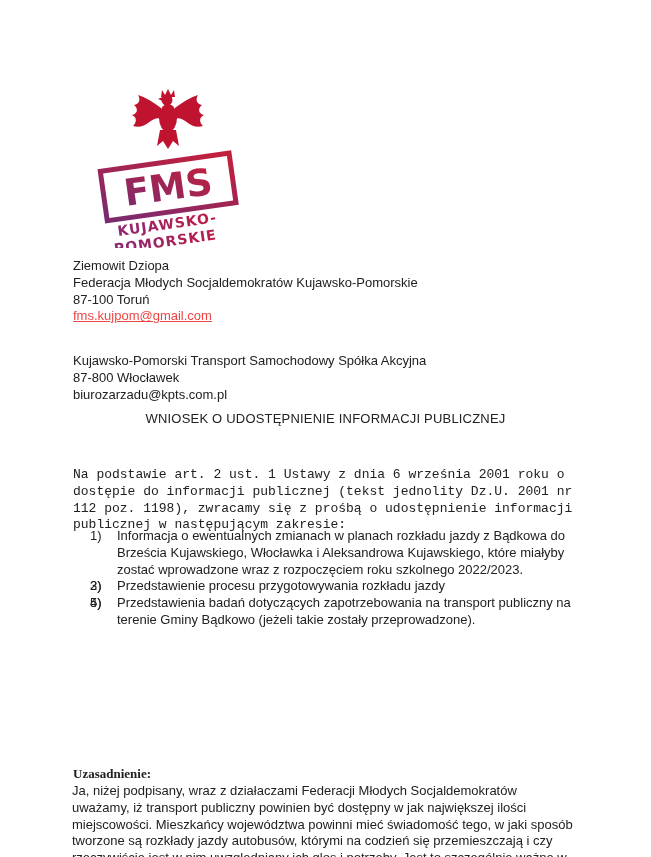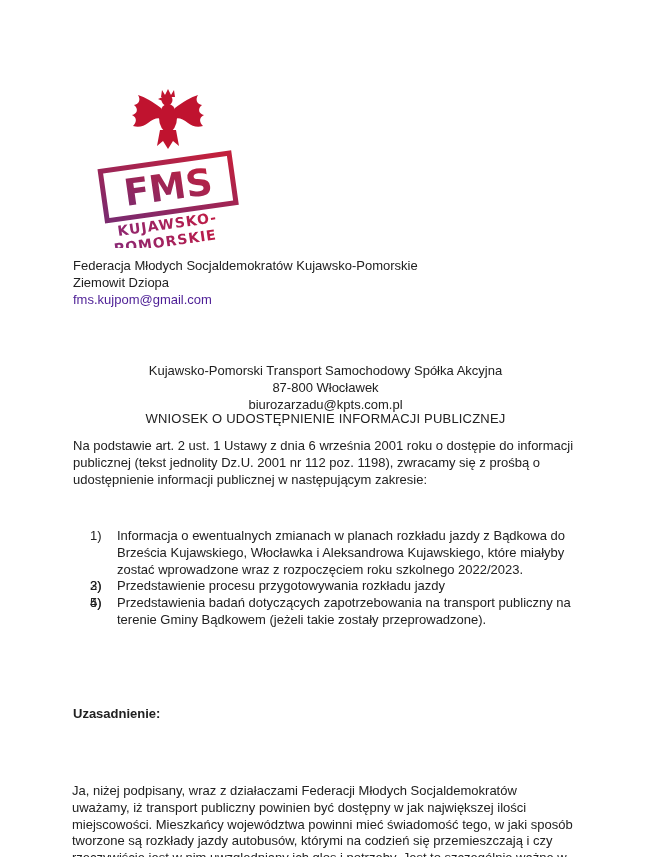--- a/index.html
+++ b/index.html
@@ -14,34 +14,35 @@
     font-size: 13px;
     line-height: 16.8px;
     color: #212121;
   }
   .abs { position: absolute; }
   .content-w { width: 505px; }
   .logo-svg { position: absolute; left: 93px; top: 88px; }
   .sender { left: 73px; top: 258px; }
   .sender div { white-space: nowrap; }
   .sender a {
-    color: #4c1d95;
+    color: #ef4444;
+    text-decoration: underline;
     cursor: pointer;
   }
-  .recipient { left: 73px; top: 363px; text-align: center; }
+  .recipient { left: 73px; top: 353px; text-align: left; }
   .doc-title {
     left: 73px; top: 411px;
     text-align: center;
     letter-spacing: 0.2px;
   }
-  .intro { left: 73px; top: 438px; }
+  .intro { left: 73px; top: 467px; font-family: Liberation Mono, monospace; }
   .req-list { left: 73px; top: 528px; }
   .list-row { position: relative; padding-left: 44px; }
   .list-num { position: absolute; left: 17px; top: 0; }
-  .just-heading { left: 73px; top: 706px; font-weight: bold; }
+  .just-heading { left: 73px; top: 766px; font-weight: bold; font-family: Liberation Serif, serif; }
   .just-body { left: 72px; top: 739px; margin-top: 44px; }
 </style>
 </head>
 <body>
 
 <div class="page">
 
   <svg class="logo-svg" width="150" height="160" viewBox="0 0 150 160">
     <defs>
       <linearGradient id="lgGrad" x1="0" y1="0.9" x2="1" y2="0.1">
@@ -69,22 +70,23 @@
       <text x="75" y="112" text-anchor="middle" font-size="37" font-weight="bold" font-family="DejaVu Sans, Liberation Sans, sans-serif" fill="url(#lgGrad)">FMS</text>
     </g>
 
     <g transform="rotate(-8 75 142)" font-family="DejaVu Sans, Liberation Sans, sans-serif" font-weight="bold" fill="url(#lgGradSub)">
       <text x="25" y="141" font-size="14" letter-spacing="1">KUJAWSKO-</text>
       <text x="19" y="158" font-size="14" letter-spacing="1">POMORSKIE</text>
     </g>
   </svg>
 
   <div class="abs sender">
+    <div>Ziemowit Dziopa</div>
     <div>Federacja Młodych Socjaldemokratów Kujawsko-Pomorskie</div>
-    <div>Ziemowit Dziopa</div>
+    <div>87-100 Toruń</div>
     <div><a>fms.kujpom@gmail.com</a></div>
   </div>
 
   <div class="abs recipient content-w">
     <div>Kujawsko-Pomorski Transport Samochodowy Spółka Akcyjna</div>
     <div>87-800 Włocławek</div>
     <div>biurozarzadu@kpts.com.pl</div>
   </div>
 
   <div class="abs doc-title content-w">WNIOSEK O UDOSTĘPNIENIE INFORMACJI PUBLICZNEJ</div>
@@ -101,20 +103,20 @@
     </div>
     <div class="list-row">
       <span class="list-num">3)</span>
       <span>Przedstawienie procesu przygotowywania rozkładu jazdy</span>
     </div>
     <div class="list-row">
       <span class="list-num">4)</span>
     </div>
     <div class="list-row">
       <span class="list-num">5)</span>
-      <span>Przedstawienia badań dotyczących zapotrzebowania na transport publiczny na terenie Gminy Bądkowem (jeżeli takie zostały przeprowadzone).</span>
+      <span>Przedstawienia badań dotyczących zapotrzebowania na transport publiczny na terenie Gminy Bądkowo (jeżeli takie zostały przeprowadzone).</span>
     </div>
   </div>
 
   <div class="abs just-heading content-w">Uzasadnienie:</div>
   <div class="abs just-body content-w">Ja, niżej podpisany, wraz z działaczami Federacji Młodych Socjaldemokratów uważamy, iż transport publiczny powinien być dostępny w jak największej ilości miejscowości. Mieszkańcy województwa powinni mieć świadomość tego, w jaki sposób tworzone są rozkłady jazdy autobusów, którymi na codzień się przemieszczają i czy rzeczywiście jest w nim uwzględniany ich głos i potrzeby. Jest to szczególnie ważne w okresie roku szkolnego, kiedy uczniowie mniejszych miejscowości, dzięki dobrze przygotowanemu rozkładowi jazdy,</div>
 
 </div>
 
 </body></html>

